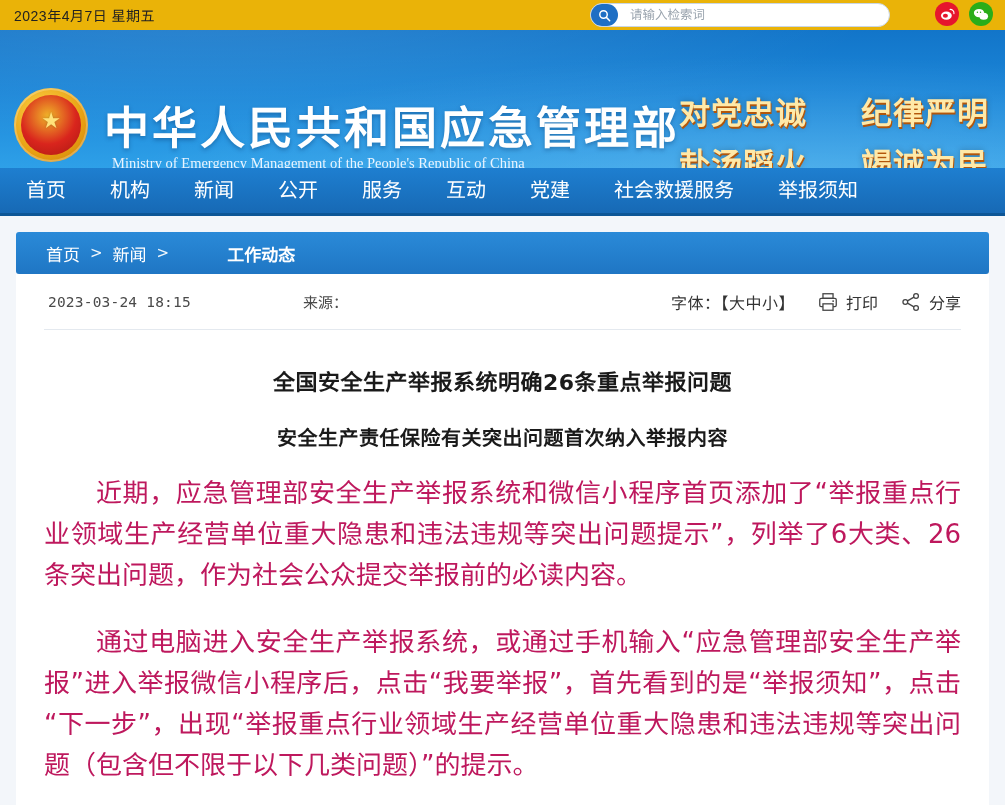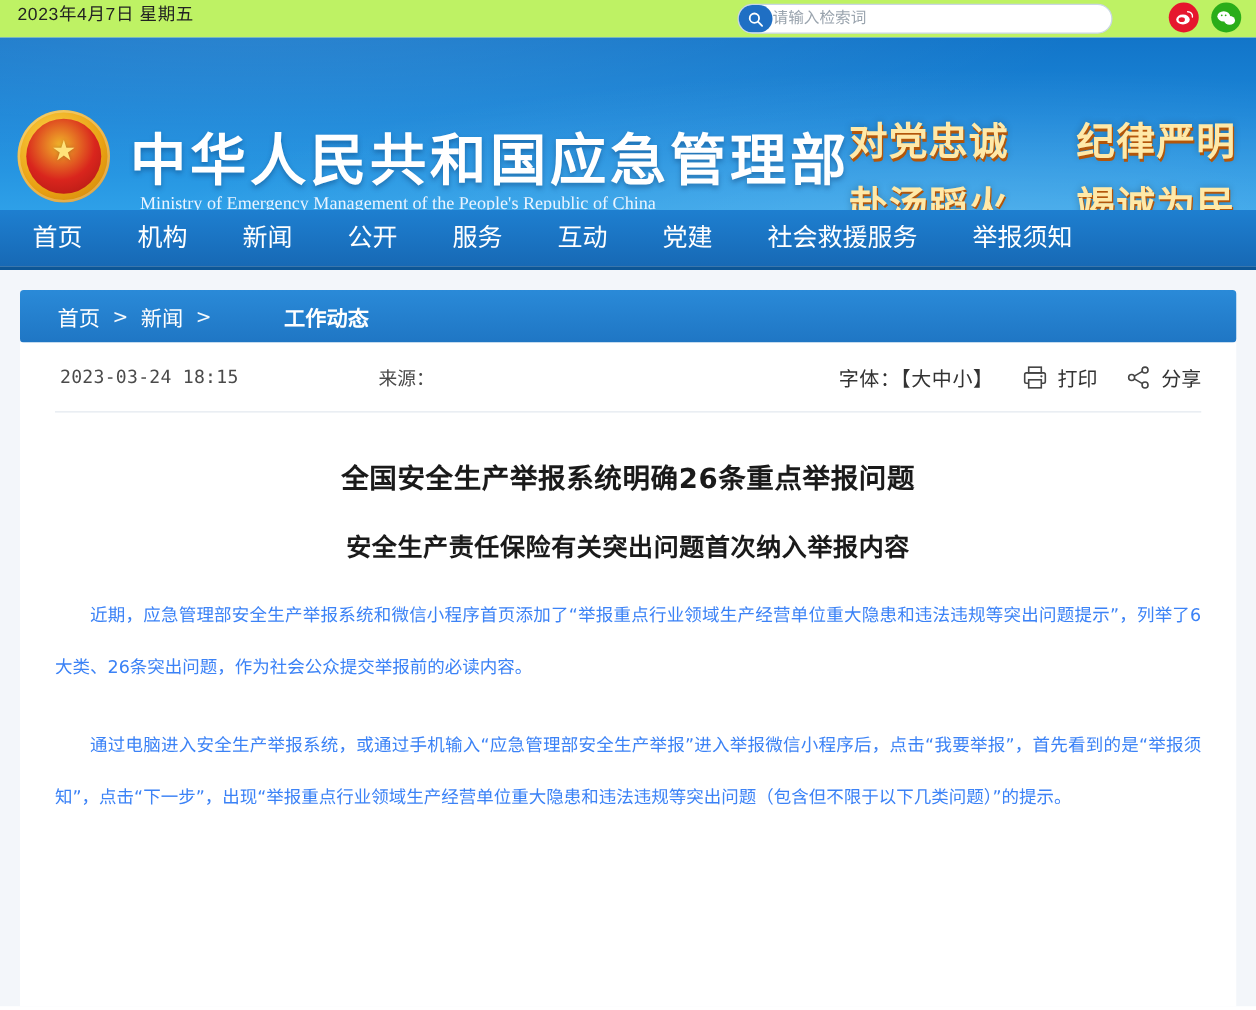--- a/index.html
+++ b/index.html
@@ -7,23 +7,23 @@
   body {
     width:1005px; height:808px;
     font-family:"Liberation Sans","DejaVu Sans",sans-serif;
     background:#ffffff;
     overflow:hidden;
   }
 
   
   .topbar {
     height:30px;
-    background:#bef264;
-    display:flex;
-    align-items:flex-start;
+    background:#eab308;
+    display:flex;
+    align-items:center;
     padding:0 14px;
     position:relative;
   }
   .topdate {
     font-size:14px;
     color:#222;
     letter-spacing:0.5px;
   }
   .searchwrap {
     position:absolute;
@@ -44,24 +44,24 @@
     background:#1f6fc4;
     border-radius:11px;
     margin-left:-1px;
     flex:none;
   }
   .searchbtn svg { display:block; }
   .searchinput {
     border:none; outline:none;
     font-size:12.5px;
     color:#333;
-    padding-left:0;
+    padding-left:12px;
     width:100%;
     background:transparent;
-    font-family:Liberation Mono, monospace;
+    font-family:Liberation Sans, sans-serif;
   }
   .searchinput::placeholder { color:#9aa4ae; }
   .socials {
     position:absolute;
     right:12px; top:2px;
     display:flex; gap:10px; align-items:center;
   }
   .circ {
     width:24px; height:24px; border-radius:50%;
     display:flex; align-items:center; justify-content:center;
@@ -221,23 +221,23 @@
   .title2 {
     text-align:center;
     font-size:20px;
     font-weight:bold;
     color:#1a1a1a;
     margin-top:26px;
     font-family:"DejaVu Sans","Liberation Sans",sans-serif;
     letter-spacing:0.5px;
   }
   .para {
-    font-size:14px;
+    font-size:26px;
     line-height:41px;
-    color:#3b82f6;
+    color:#be185d;
     text-align:justify;
     text-indent:2em;
     margin-top:22px;
     font-family:"DejaVu Sans","Liberation Sans",sans-serif;
   }
 </style>
 </head>
 <body>
 
 <div class="topbar">

